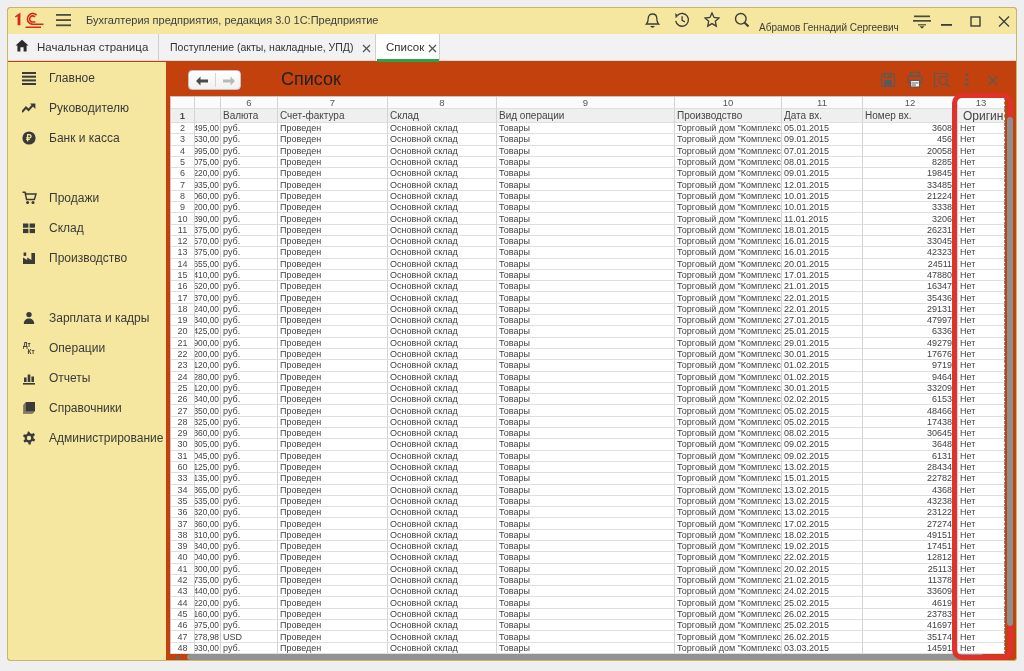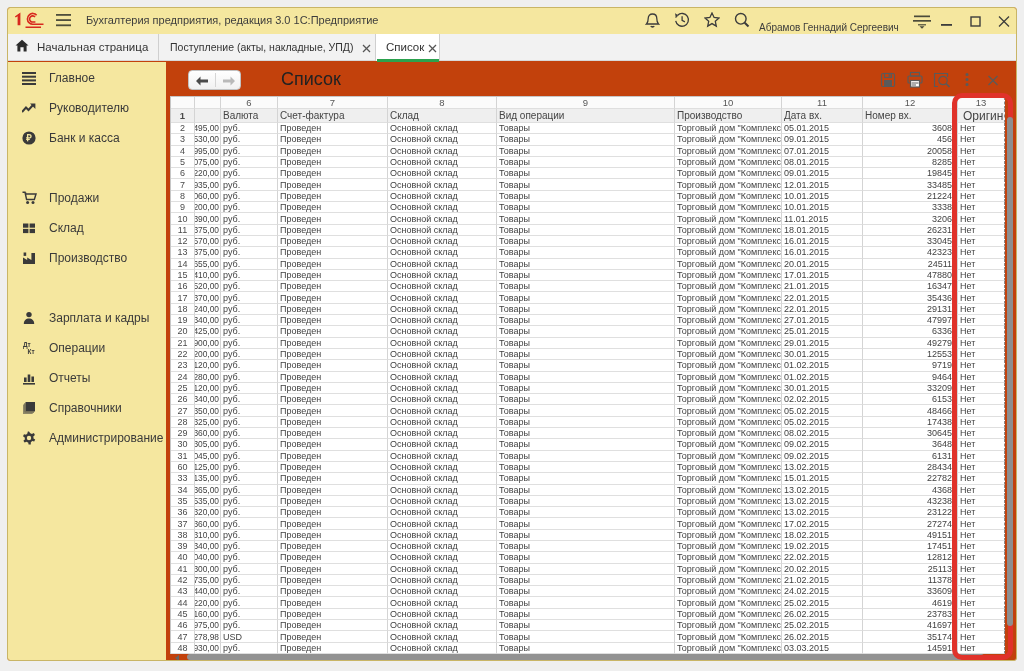--- a/index.html
+++ b/index.html
@@ -522,21 +522,21 @@
 <div class="c rn">22</div>
       <div class="c amt">
         <span>1 200,00</span>
       </div>
       <div class="c">руб.</div>
       <div class="c">Проведен</div>
       <div class="c">Основной склад</div>
       <div class="c">Товары</div>
       <div class="c">Торговый дом "Комплексный"</div>
       <div class="c">30.01.2015</div>
-      <div class="c rr">12553</div>
+      <div class="c rr">17676</div>
       <div class="c lastc">Нет</div>
 <div class="c rn">23</div>
       <div class="c amt">
         <span>1 120,00</span>
       </div>
       <div class="c">руб.</div>
       <div class="c">Проведен</div>
       <div class="c">Основной склад</div>
       <div class="c">Товары</div>
       <div class="c">Торговый дом "Комплексный"</div>

